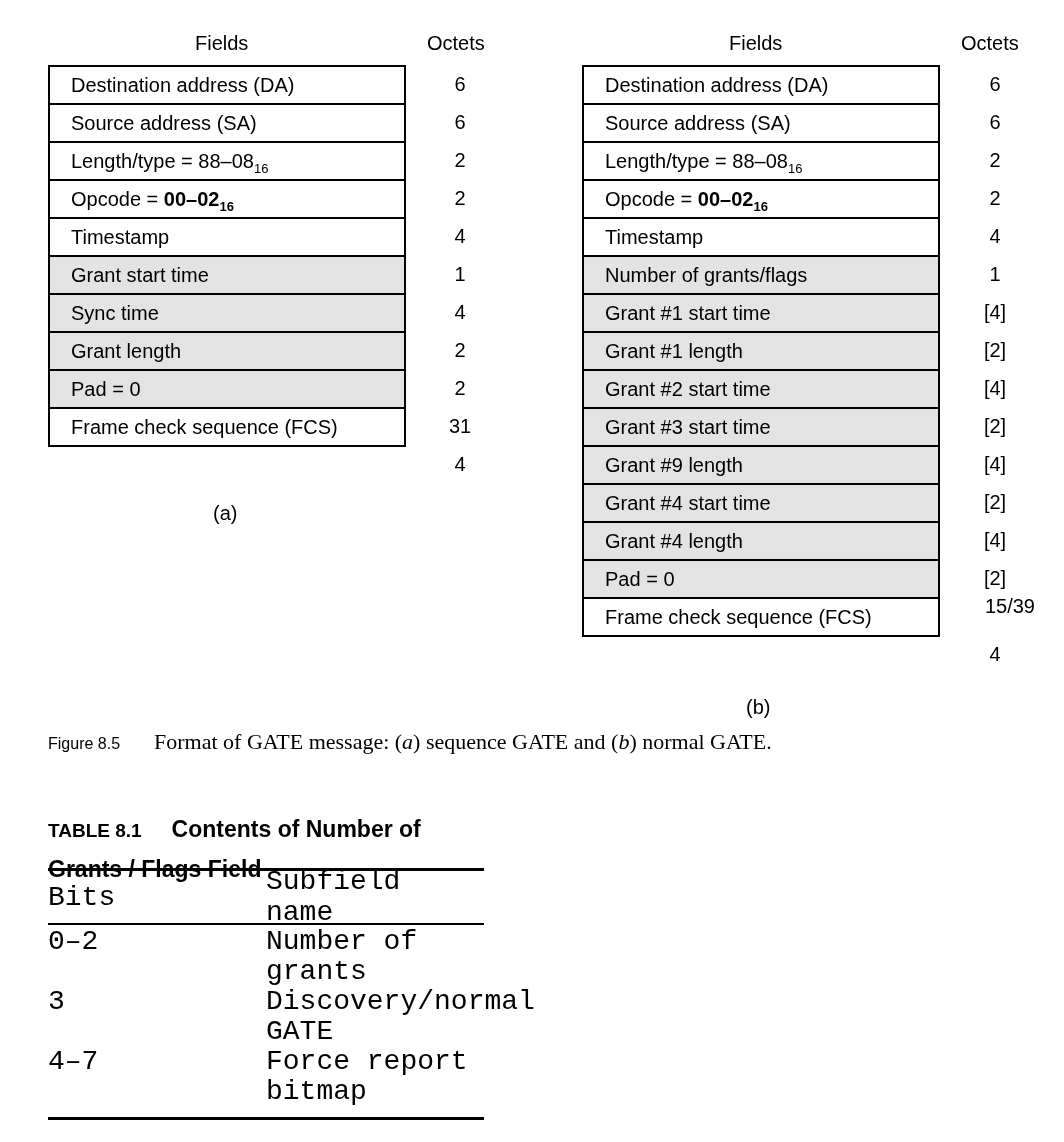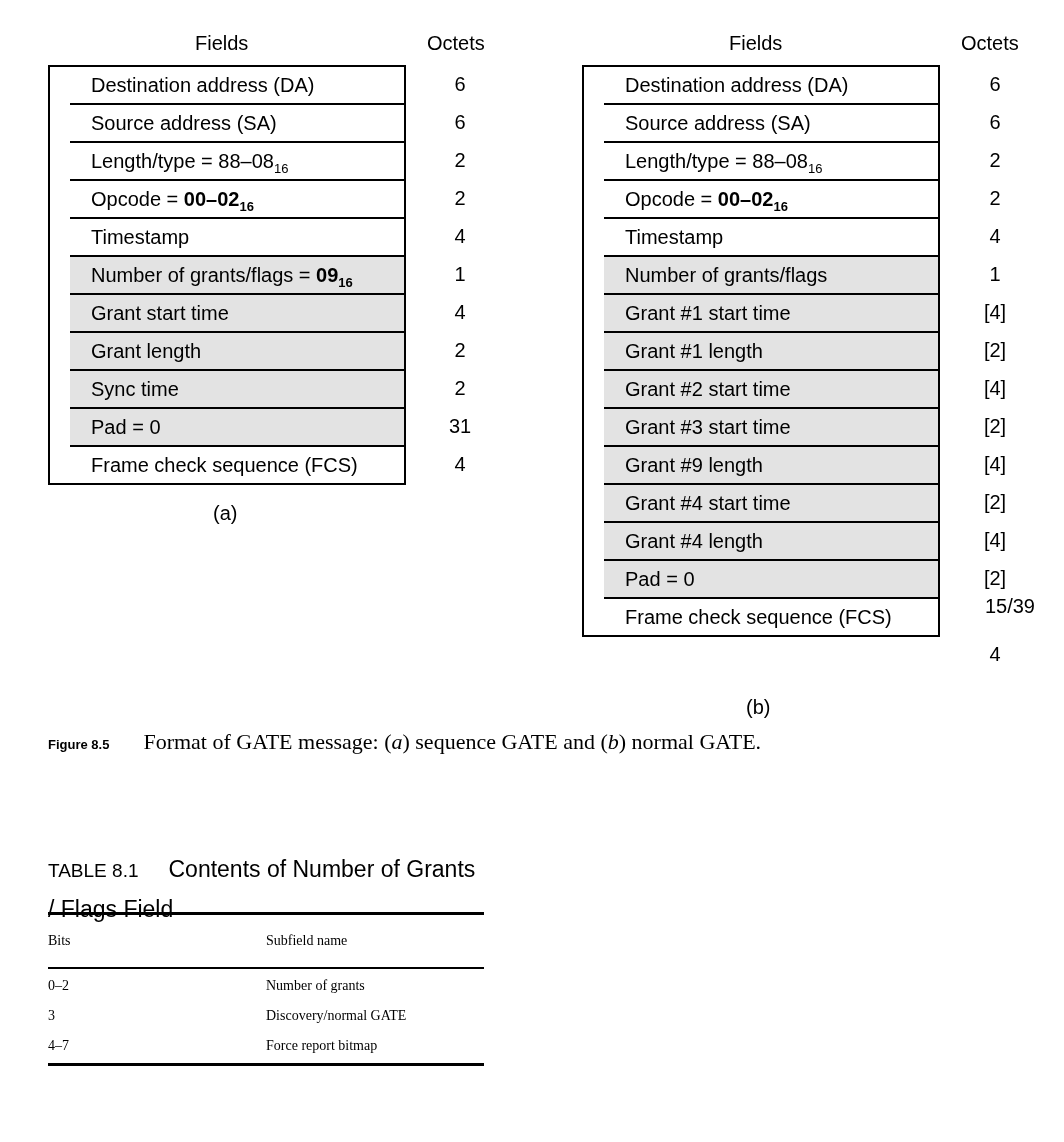--- a/index.html
+++ b/index.html
@@ -1,59 +1,58 @@
 <!DOCTYPE html>
 <html><head>
   <meta charset="utf-8">
   <style>
     html, body { margin: 0; padding: 0; background: #ffffff; }
     body { width: 1064px; height: 1142px; position: relative; overflow: hidden; color: #000; }
 
     .fig { position: absolute; }
     .hdr { position: absolute; top: 32px; font-family: "Liberation Sans", sans-serif; font-weight: normal; font-size: 20px; }
-    .tbl { position: absolute; border: 2px solid #000; box-sizing: border-box; padding-left: 20px; }
+    .tbl { position: absolute; border: 2px solid #000; box-sizing: border-box; }
     .row { height: 38px; box-sizing: border-box; border-bottom: 2px solid #000; position: relative;
            font-family: "Liberation Sans", sans-serif; font-size: 20px; line-height: 36px; padding-left: 21px; white-space: nowrap; }
     .row:last-child { border-bottom: none; height: 36px; }
     .row.shade { background: #e3e3e3; }
     .row.white { background: #ffffff; }
     .row sub { font-size: 13px; vertical-align: -5px; line-height: 0; }
     .row b sub { font-weight: bold; }
     .oct { position: absolute; font-family: "Liberation Sans", sans-serif; font-size: 20px; line-height: 38px; text-align: center; width: 80px; }
     .sublabel { position: absolute; font-family: "Liberation Sans", sans-serif; font-size: 20px; }
 
     .caption { position: absolute; left: 48px; top: 729px; white-space: nowrap; }
-    .caption .num { font-family: "Liberation Sans", sans-serif; font-weight: bold; font-size: 13px; }
+    .caption .num { font-family: "Liberation Sans", sans-serif; font-weight: normal; font-size: 16px; }
     .caption .txt { font-family: "Liberation Serif", serif; font-size: 22px; margin-left: 34px; }
 
-    .ttitle { position: absolute; left: 48px; top: 810px; width: 440px; font-family: "Liberation Sans", sans-serif; font-weight: normal; font-size: 23px; line-height: 38px; margin-top: 40px; }
+    .ttitle { position: absolute; left: 48px; top: 810px; width: 440px; font-family: "Liberation Sans", sans-serif; font-weight: bold; font-size: 23px; line-height: 38px; }
     .ttitle .tnum { font-size: 19px; margin-right: 30px; }
-    .ctable { position: absolute; left: 48px; top: 912px; width: 436px; border-top: 3px solid #000; border-bottom: 3px solid #000; font-family: Liberation Serif, serif; font-size: 14px; }
+    .ctable { position: absolute; left: 48px; top: 868px; width: 436px; border-top: 3px solid #000; border-bottom: 3px solid #000; font-family: Liberation Mono, monospace; font-size: 28px; }
     .ctable .chead { display: flex; height: 52px; align-items: center; border-bottom: 2px solid #000; }
     .ctable .crow { display: flex; line-height: 30px; }
     .ctable .cbits { width: 218px; }
     .ctable .cname { width: 218px; }
-    .ctable .cbody { padding: 2px 0 2px 0; }
+    .ctable .cbody { padding: 2px 0 10px 0; }
   </style>
 </head>
 <body>
 
 <div class="fig">
   <div class="hdr" style="left:195px;">Fields</div>
   <div class="hdr" style="left:427px;">Octets</div>
   <div class="tbl" id="tbl-a" style="left:48px; top:65px; width:358px;">
       <div class="row white"><span>Destination address (DA)</span></div>
       <div class="row white"><span>Source address (SA)</span></div>
       <div class="row white"><span>Length/type = 88–08</span><sub>16</sub></div>
       <div class="row white"><span>Opcode = </span><b><span>00–02</span><sub>16</sub></b></div>
       <div class="row white"><span>Timestamp</span></div>
-      <div class="row shade"><span>Number of grants/flags = </span><b><span>09</span><sub>16</sub></b></div>
       <div class="row shade"><span>Grant start time</span></div>
+      <div class="row shade"><span>Sync time</span></div>
       <div class="row shade"><span>Grant length</span></div>
-      <div class="row shade"><span>Sync time</span></div>
       <div class="row shade"><span>Pad = 0</span></div>
       <div class="row white"><span>Frame check sequence (FCS)</span></div>
     </div>
   <div id="oct-a">
       <div class="oct" style="left: 420px; top: 65px;">6</div>
       <div class="oct" style="left: 420px; top: 103px;">6</div>
       <div class="oct" style="left: 420px; top: 141px;">2</div>
       <div class="oct" style="left: 420px; top: 179px;">2</div>
       <div class="oct" style="left: 420px; top: 217px;">4</div>
       <div class="oct" style="left: 420px; top: 255px;">1</div>

